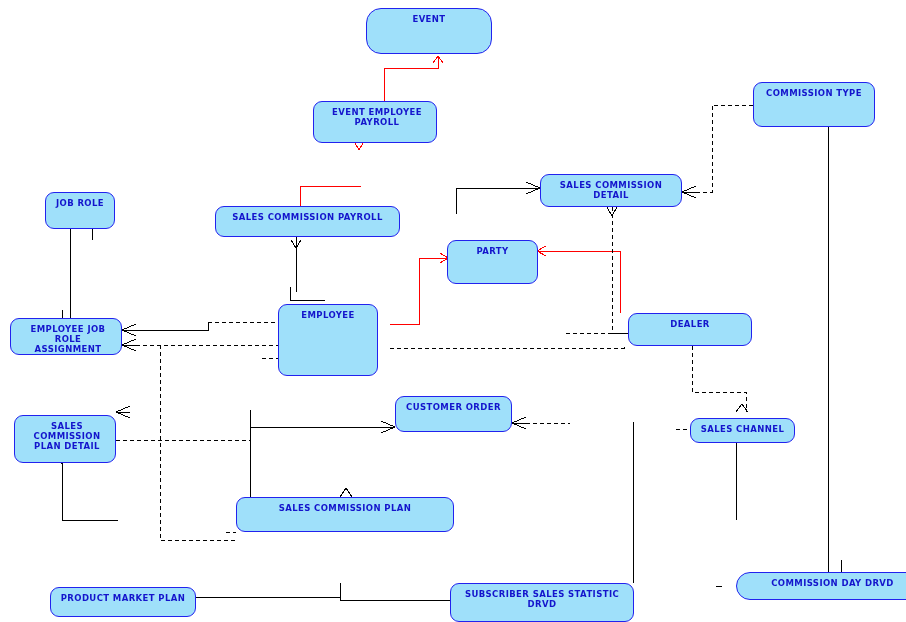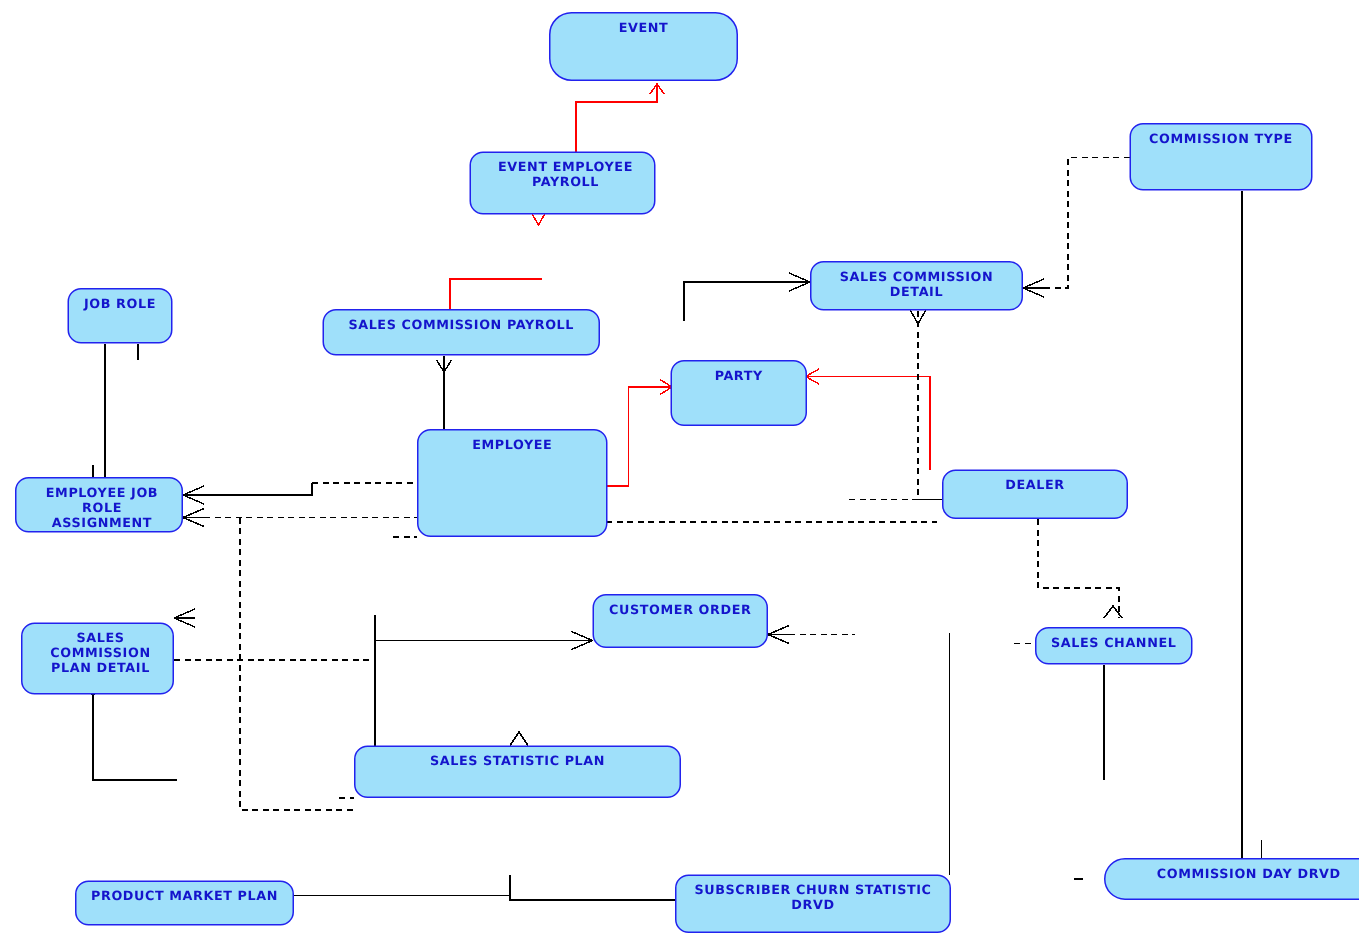--- a/index.html
+++ b/index.html
@@ -215,47 +215,47 @@
       </div>
       <div class="entity" style="left: 45px; top: 192px; width: 70px; height: 37px;">
         <div class="lbl">JOB ROLE</div>
       </div>
       <div class="entity" style="left: 215px; top: 206px; width: 185px; height: 31px;">
         <div class="lbl">SALES COMMISSION PAYROLL</div>
       </div>
       <div class="entity" style="left: 447px; top: 240px; width: 91px; height: 44px;">
         <div class="lbl">PARTY</div>
       </div>
-      <div class="entity" style="left: 278px; top: 286px; width: 127px; height: 72px; padding-left: 33px;">
+      <div class="entity" style="left: 278px; top: 304px; width: 100px; height: 72px; padding-left: 33px;">
         <div class="lbl">EMPLOYEE</div>
       </div>
       <div class="entity lead" style="left: 10px; top: 318px; width: 112px; height: 37px;">
         <div class="lbl">EMPLOYEE JOB ROLE
 ASSIGNMENT</div>
       </div>
       <div class="entity" style="left: 628px; top: 313px; width: 124px; height: 33px;">
         <div class="lbl">DEALER</div>
       </div>
       <div class="entity lead" style="left: 14px; top: 415px; width: 102px; height: 48px;">
         <div class="lbl">SALES COMMISSION
 PLAN DETAIL</div>
       </div>
       <div class="entity" style="left: 395px; top: 396px; width: 117px; height: 36px;">
         <div class="lbl">CUSTOMER ORDER</div>
       </div>
       <div class="entity" style="left: 690px; top: 418px; width: 105px; height: 25px;">
         <div class="lbl">SALES CHANNEL</div>
       </div>
       <div class="entity" style="left: 236px; top: 497px; width: 218px; height: 35px;">
-        <div class="lbl">SALES STATISTIC PLAN</div>
+        <div class="lbl">SALES COMMISSION PLAN</div>
       </div>
       <div class="entity" style="left: 50px; top: 587px; width: 146px; height: 30px;">
         <div class="lbl">PRODUCT MARKET PLAN</div>
       </div>
       <div class="entity" style="left: 450px; top: 583px; width: 184px; height: 39px;">
-        <div class="lbl">SUBSCRIBER CHURN STATISTIC DRVD</div>
+        <div class="lbl">SUBSCRIBER SALES STATISTIC DRVD</div>
       </div>
       <div class="entity" style="left: 736px; top: 572px; width: 193px; height: 28px; border-radius: 14px;">
         <div class="lbl">COMMISSION DAY DRVD</div>
       </div>
     </div>
 
 </div>
 
 </body></html>

